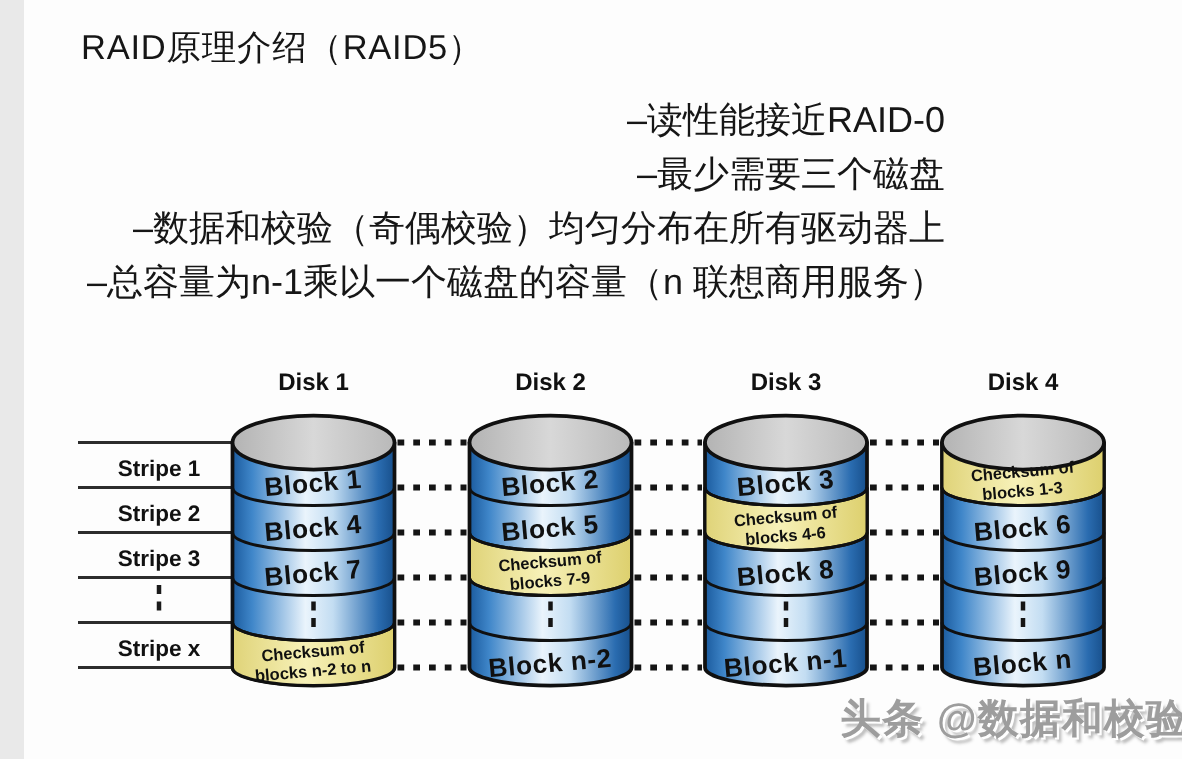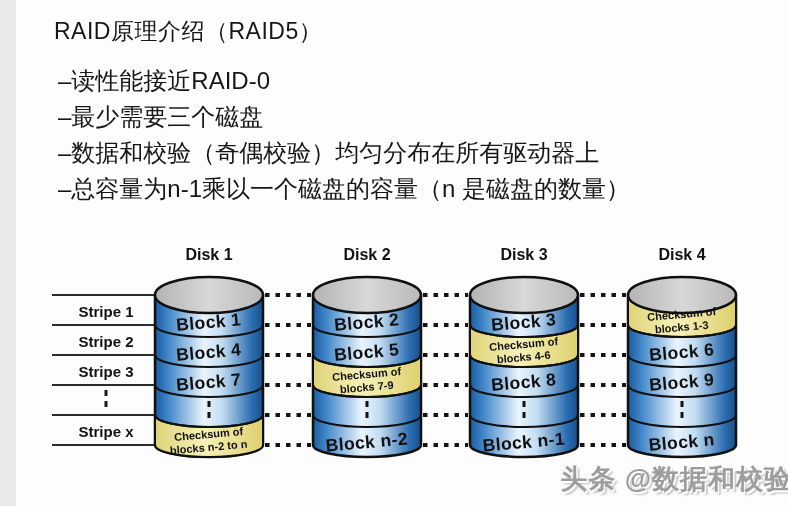--- a/index.html
+++ b/index.html
@@ -4,21 +4,21 @@
 <style>
   html,body{margin:0;padding:0;background:#e9e9e9;}
   .page{
     position:relative;width:788px;height:506px;background:#fdfdfd;
     font-family:"Liberation Sans",sans-serif;color:#161616;overflow:hidden;margin-left:16px;
   }
   .title{
     position:absolute;left:38px;top:16px;margin:0;
     font-size:23px;font-weight:500;letter-spacing:.5px;white-space:nowrap;
   }
-  .bullets{position:absolute;left:42px;top:63px;}
+  .bullets{position:absolute;left:42px;top:63px;text-align:right;}
   .bullet{font-size:24px;line-height:36px;font-weight:500;white-space:nowrap;}
   .diagram{position:absolute;left:0;top:240px;}
   .disk-title{font:bold 16px "Liberation Sans",sans-serif;fill:#111;}
   .stripe-label{font:bold 15px "Liberation Sans",sans-serif;fill:#111;}
   .block-label{font:bold 17.5px "Liberation Sans",sans-serif;fill:#101010;letter-spacing:.4px;}
   .checksum-label{font:bold 11px "Liberation Sans",sans-serif;fill:#101010;}
   .watermark{
     position:absolute;right:12px;top:461px;
     font-size:27px;font-weight:700;letter-spacing:1px;color:#9d9d9d;
     text-shadow:1.5px 1.5px 0 #ffffff,3px 3px 2px rgba(70,70,70,.35);
@@ -29,21 +29,21 @@
 <body>
 
 <div class="page">
 
   <h1 class="title">RAID原理介绍（RAID5）</h1>
 
   <div class="bullets">
     <div class="bullet">–读性能接近RAID-0</div>
     <div class="bullet">–最少需要三个磁盘</div>
     <div class="bullet">–数据和校验（奇偶校验）均匀分布在所有驱动器上</div>
-    <div class="bullet">–总容量为n-1乘以一个磁盘的容量（n 是磁盘的数量）</div>
+    <div class="bullet">–总容量为n-1乘以一个磁盘的容量（n 联想商用服务）</div>
   </div>
 
   <svg id="raid-svg" class="diagram" width="788" height="245" viewBox="0 0 788 245">
     <defs>
       <linearGradient id="bodyGrad" x1="0" y1="0" x2="1" y2="0">
         <stop offset="0" stop-color="#1b5b9e"></stop>
         <stop offset="0.12" stop-color="#3f86c9"></stop>
         <stop offset="0.45" stop-color="#eaf4fc"></stop>
         <stop offset="0.62" stop-color="#c3ddf2"></stop>
         <stop offset="0.9" stop-color="#2a6cb0"></stop>

